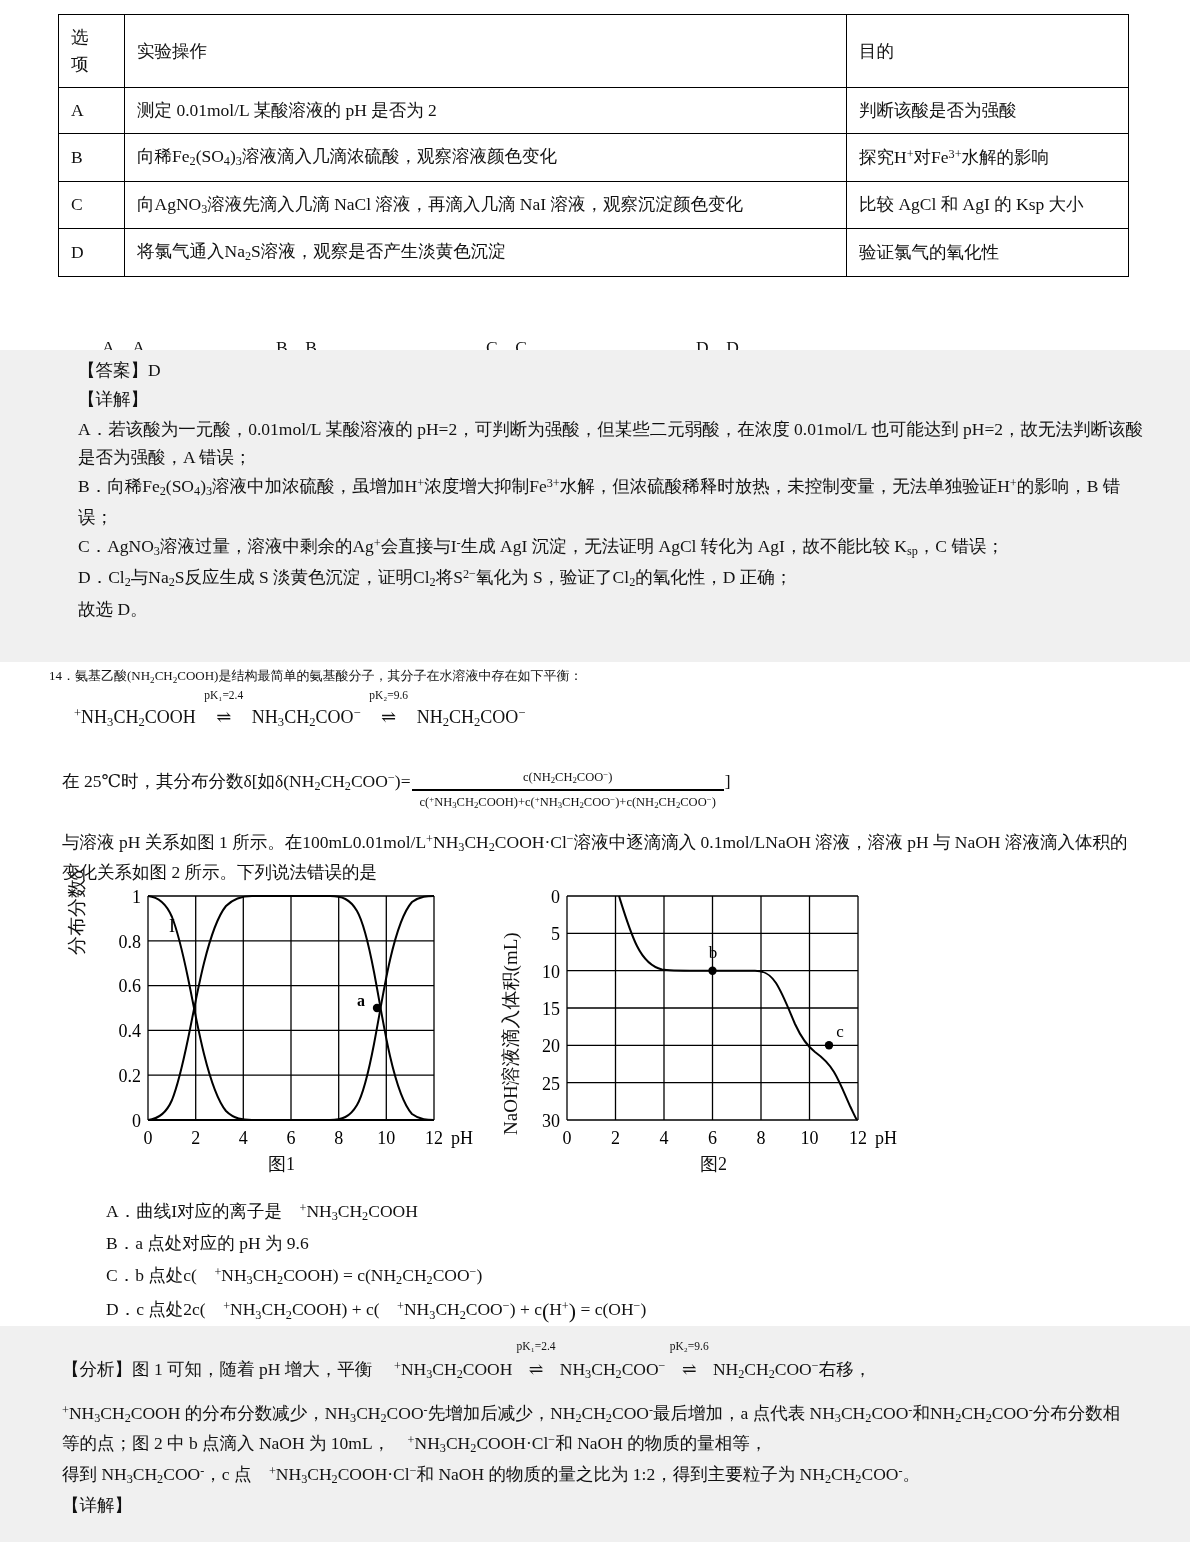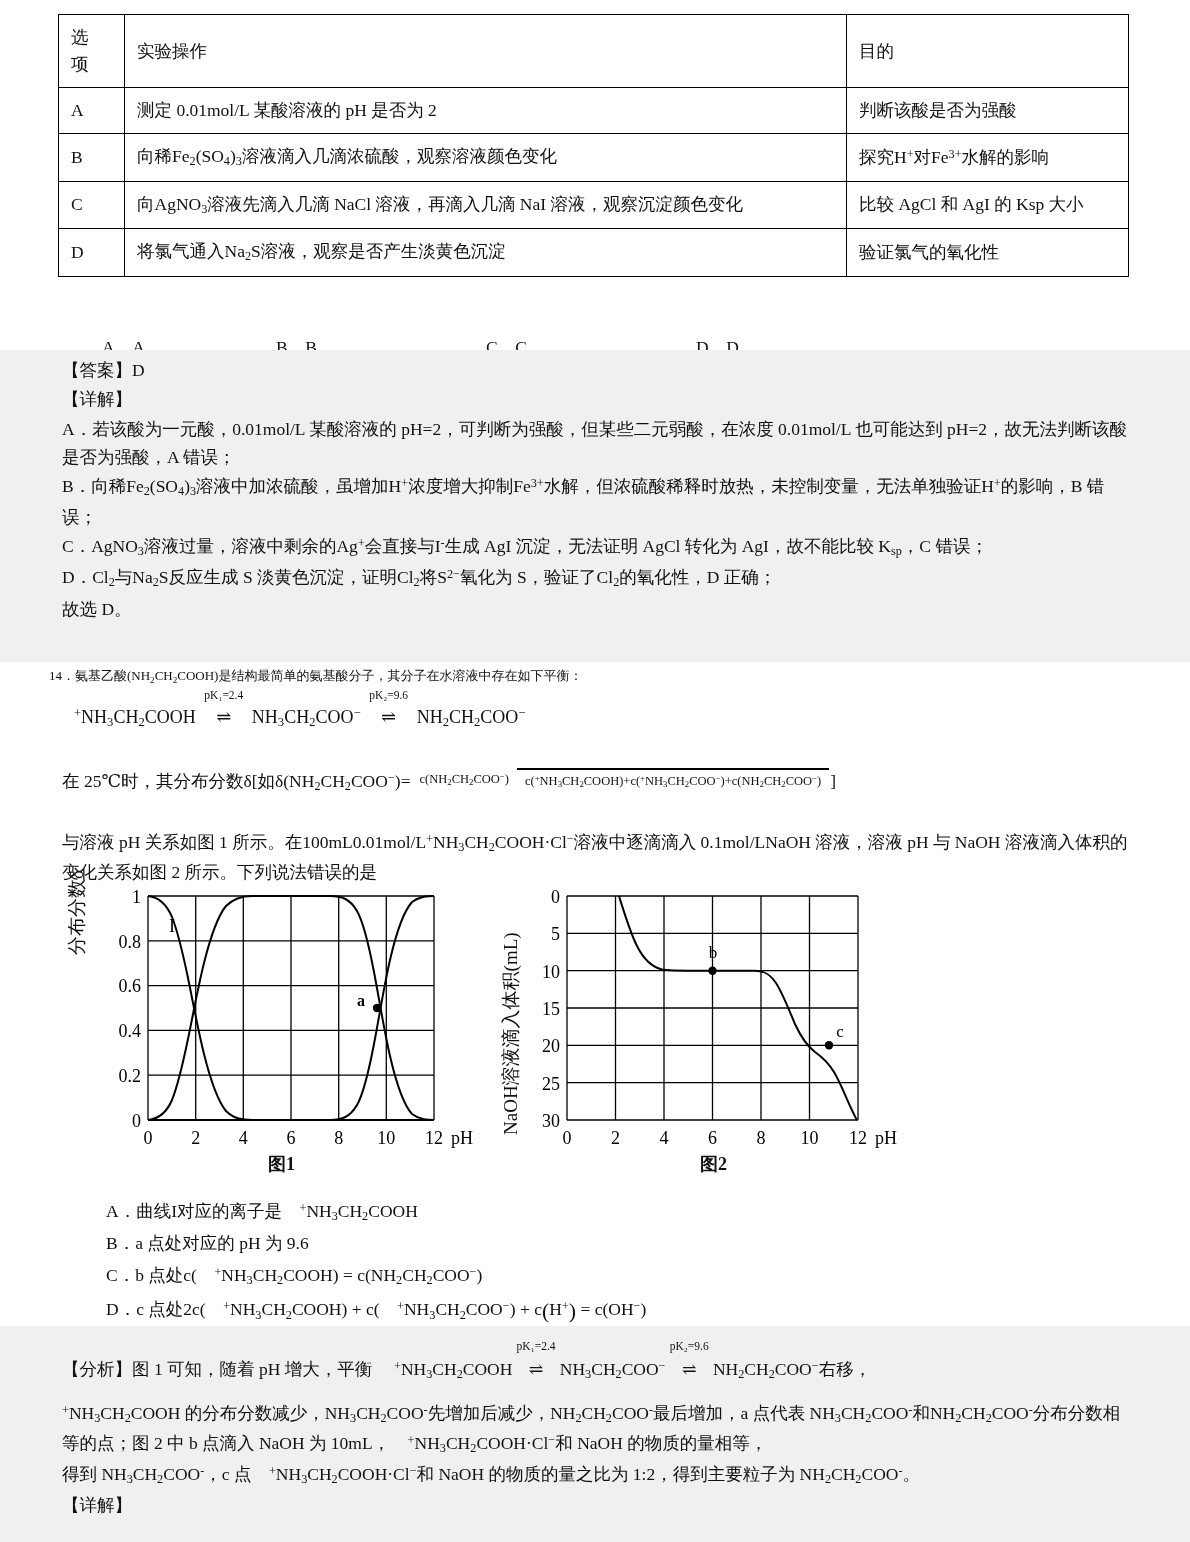--- a/index.html
+++ b/index.html
@@ -81,42 +81,42 @@
     font-size: 11.5px; white-space: nowrap;
   }
   .arrw { display: inline-block; padding: 0 16px; position: relative; }
 
   .deltaline {
     position: absolute; left: 62px; top: 768px; width: 1070px;
     font-size: 17.5px; line-height: 1.5;
     display: flex; align-items: flex-start;
   }
   .frac {
-    display: inline-flex; flex-direction: row;
+    display: inline-flex; flex-direction: column;
     align-items: center; justify-content: center;
     vertical-align: middle;
     margin: 0 1px;
   }
   .frac .num {
     font-size: 12.5px; padding: 0 8px 1px 8px;
   }
   .frac .den {
     font-size: 12.5px; border-top: 2.2px solid #000;
     padding: 2px 8px 0 8px;
   }
 
   .para2 {
     position: absolute; left: 62px; top: 828px; width: 1070px;
     font-size: 17.5px; line-height: 1.62;
   }
 
   
   .figs { position: absolute; left: 0; top: 890px; width: 1190px; height: 290px; }
   .figcap {
-    position: absolute; font-size: 18px; top: 1152px; font-weight: bold;
+    position: absolute; font-size: 18px; top: 1152px;
   }
   .figcap1 { left: 268px; }
   .figcap2 { left: 700px; }
 
   .ylab1 {
     position: absolute; left: 64px; top: 955px;
     transform: rotate(-90deg); transform-origin: left top;
     font-size: 19px; white-space: nowrap;
   }
   .ylab2 {
@@ -172,21 +172,21 @@
   </div>
 
   <div class="choices-row">
     <span class="ch0">A．A</span>
     <span class="ch1">B．B</span>
     <span class="ch2">C．C</span>
     <span class="ch3">D．D</span>
   </div>
 
   <div class="shaded" style="top:350px; height:312px;"></div>
-  <div class="blk-txt" style="top:356px;">
+  <div class="blk-txt" style="top:356px;margin-left:16px;">
     <p>【答案】D</p>
     <p>【详解】</p>
     <p>A．若该酸为一元酸，0.01mol/L 某酸溶液的 pH=2，可判断为强酸，但某些二元弱酸，在浓度 0.01mol/L 也可能达到 pH=2，故无法判断该酸是否为强酸，A 错误；</p>
     <p>B．向稀Fe<sub>2</sub>(SO<sub>4</sub>)<sub>3</sub>溶液中加浓硫酸，虽增加H<sup>+</sup>浓度增大抑制Fe<sup>3+</sup>水解，但浓硫酸稀释时放热，未控制变量，无法单独验证H<sup>+</sup>的影响，B 错误；</p>
     <p>C．AgNO<sub>3</sub>溶液过量，溶液中剩余的Ag<sup>+</sup>会直接与I<sup>-</sup>生成 AgI 沉淀，无法证明 AgCl 转化为 AgI，故不能比较 K<sub>sp</sub>，C 错误；</p>
     <p>D．Cl<sub>2</sub>与Na<sub>2</sub>S反应生成 S 淡黄色沉淀，证明Cl<sub>2</sub>将S<sup>2−</sup>氧化为 S，验证了Cl<sub>2</sub>的氧化性，D 正确；</p>
     <p>故选 D。</p>
   </div>
 
   <div class="q14">

